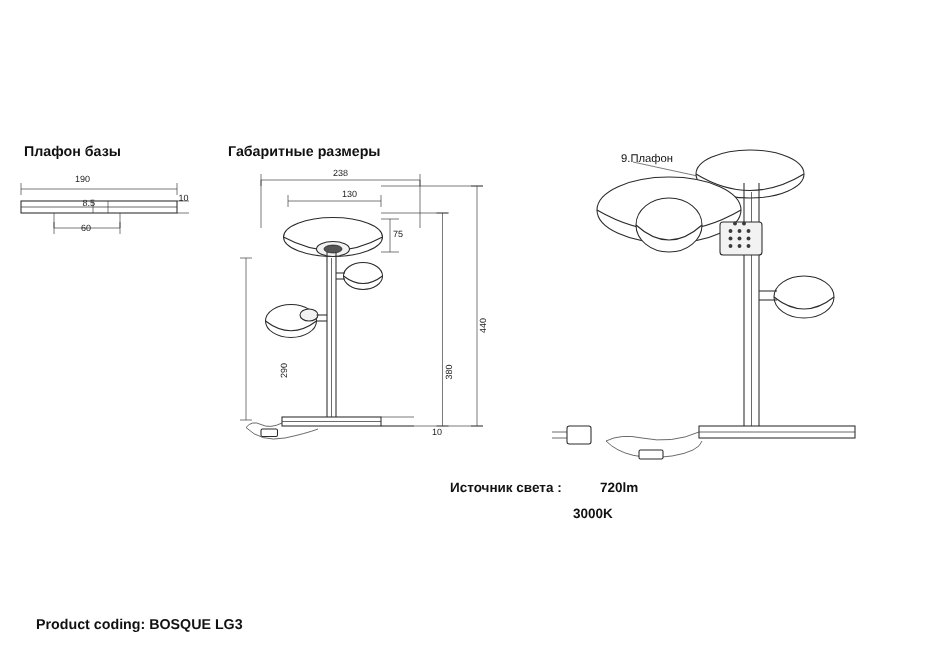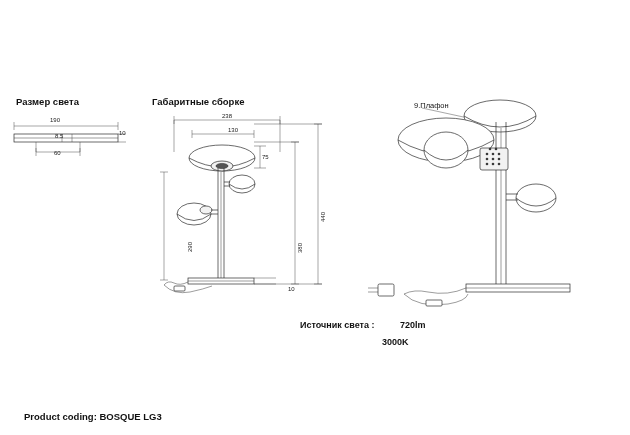--- a/index.html
+++ b/index.html
@@ -82,22 +82,22 @@
   .fill-lt { fill: #f2f2f2; stroke: #2b2b2b; stroke-width: 0.7; }
   .fill-dk { fill: #555555; stroke: #2b2b2b; stroke-width: 0.6; }
   .dot { fill: #3a3a3a; }
 </style>
 </head>
 <body>
 
 <div id="page">
 
 
-  <div id="head-base" class="abs section-head">Размер света</div>
-  <div id="head-dims" class="abs section-head">Габаритные сборке</div>
+  <div id="head-base" class="abs section-head">Плафон базы</div>
+  <div id="head-dims" class="abs section-head">Габаритные размеры</div>
 
   <div class="abs" style="left:6px; top:112px;">
     <svg width="130" height="60" viewBox="0 0 130 60">
 
       <line class="ln-dim" x1="8" y1="14" x2="112" y2="14"></line>
       <line class="ln-dim" x1="8" y1="10" x2="8" y2="18"></line>
       <line class="ln-dim" x1="112" y1="10" x2="112" y2="18"></line>
 
       <rect class="fill-w" x="8" y="22" width="104" height="8"></rect>
       <line class="ln-thin" x1="8" y1="26" x2="112" y2="26"></line>

